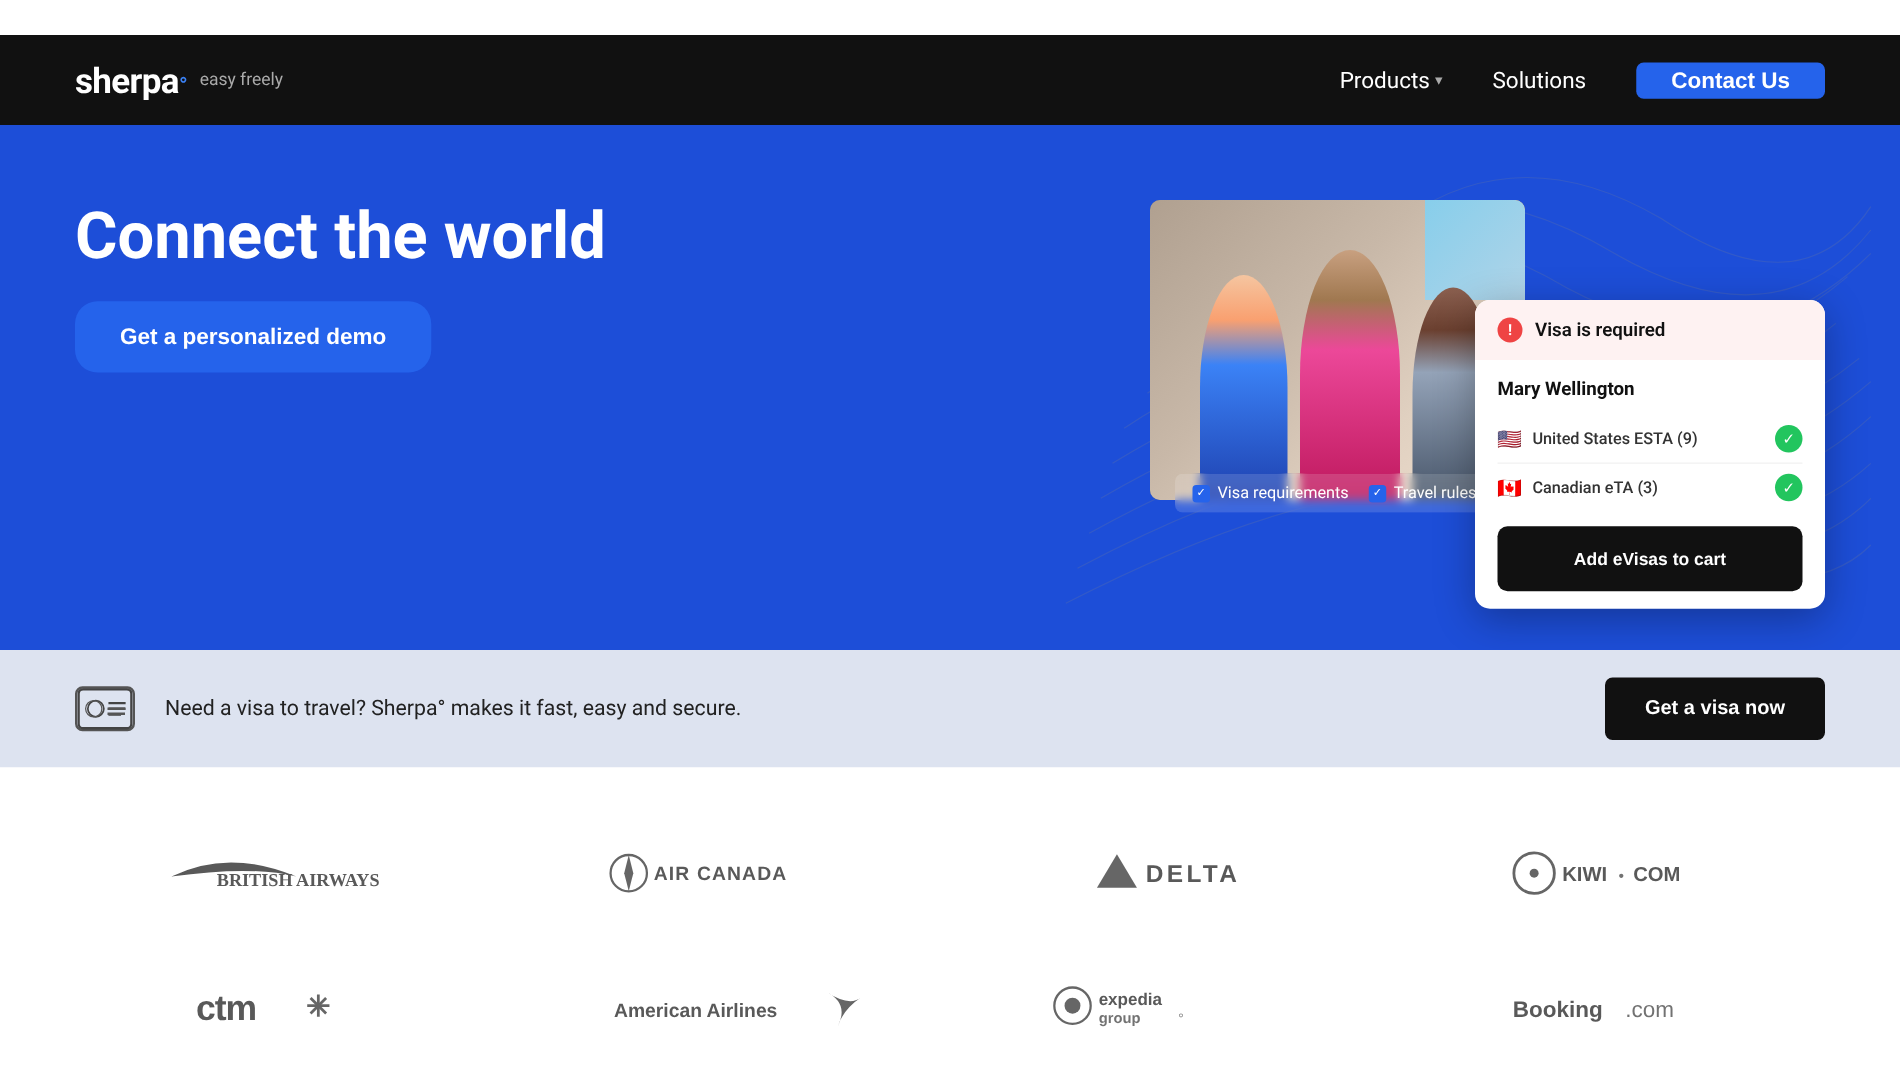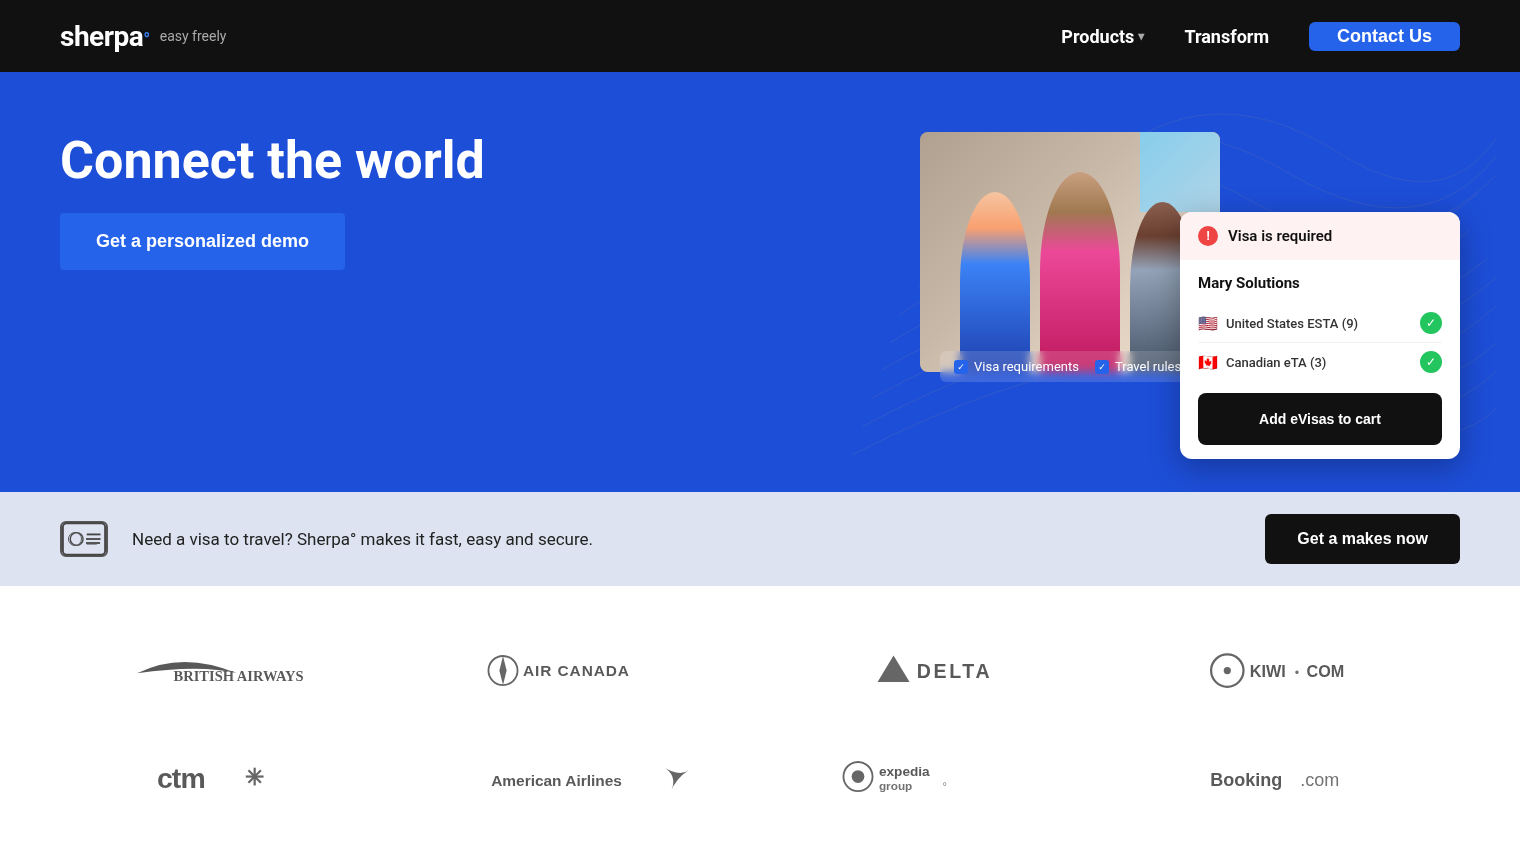--- a/index.html
+++ b/index.html
@@ -8,20 +8,21 @@
     
     nav {
       background: #111;
       display: flex;
       align-items: center;
       justify-content: space-between;
       padding: 0 60px;
       height: 72px;
       position: relative;
       z-index: 10;
+      margin-top: 28px;
     }
     .nav-logo {
       display: flex;
       align-items: center;
       gap: 8px;
     }
     .logo-text {
       color: #fff;
       font-size: 28px;
       font-weight: 700;
@@ -37,21 +38,21 @@
       margin-left: 2px;
     }
     .nav-right {
       display: flex;
       align-items: center;
       gap: 40px;
     }
     .nav-link {
       color: #fff;
       font-size: 18px;
-      font-weight: 700;
+      font-weight: 400;
       cursor: pointer;
       display: flex;
       align-items: center;
       gap: 4px;
     }
     .nav-link .chevron {
       font-size: 12px;
       color: #aaa;
     }
     .btn-contact {
@@ -93,21 +94,21 @@
       font-size: 17px;
       line-height: 1.6;
       margin-bottom: 40px;
       max-width: 460px;
     }
     .btn-demo {
       background: #2563eb;
       color: #fff;
       border: none;
       padding: 18px 36px;
-      border-radius: 4px;
+      border-radius: 18px;
       font-size: 18px;
       font-weight: 600;
       cursor: pointer;
     }
 
     
     .hero-right {
       position: relative;
       width: 540px;
       flex-shrink: 0;
@@ -375,21 +376,21 @@
     <span class="logo-text">
       <span>sherpa</span><span class="dot">°</span>
     </span>
     <span class="logo-sub">easy freely</span>
   </div>
   <div class="nav-right">
     <span class="nav-link">
       <span>Products</span>
       <span class="chevron">▾</span>
     </span>
-    <span class="nav-link">Transform</span>
+    <span class="nav-link">Solutions</span>
     <button class="btn-contact">Contact Us</button>
   </div>
 </nav>
 
 <section class="hero">
 
   <svg class="topo-svg" viewBox="0 0 700 450" fill="none" xmlns="http://www.w3.org/2000/svg">
     <path d="M100,200 Q200,100 350,180 Q500,260 650,150" stroke="#888" stroke-width="1" fill="none"></path>
     <path d="M80,230 Q220,120 370,210 Q520,290 670,170" stroke="#888" stroke-width="1" fill="none"></path>
     <path d="M60,260 Q240,140 390,230 Q540,320 690,200" stroke="#888" stroke-width="1" fill="none"></path>
@@ -430,21 +431,21 @@
         <span>Travel rules</span>
       </div>
     </div>
 
     <div class="visa-card">
       <div class="visa-card-header">
         <div class="visa-req-icon">!</div>
         <span class="visa-req-text">Visa is required</span>
       </div>
       <div class="visa-card-body">
-        <div class="traveler-name">Mary Solutions</div>
+        <div class="traveler-name">Mary Wellington</div>
         <div class="visa-item">
           <span class="flag">🇺🇸</span>
           <span class="visa-item-label">United States ESTA (9)</span>
           <div class="check-circle">✓</div>
         </div>
         <div class="visa-item">
           <span class="flag">🇨🇦</span>
           <span class="visa-item-label">Canadian eTA (3)</span>
           <div class="check-circle">✓</div>
         </div>
@@ -458,21 +459,21 @@
   <div class="id-icon">
     <svg width="48" height="36" viewBox="0 0 48 36" fill="none" xmlns="http://www.w3.org/2000/svg">
       <rect x="1" y="1" width="46" height="34" rx="4" stroke="#444" stroke-width="2"></rect>
       <circle cx="16" cy="18" r="7" stroke="#444" stroke-width="1.5"></circle>
       <line x1="27" y1="13" x2="42" y2="13" stroke="#444" stroke-width="2"></line>
       <line x1="27" y1="18" x2="42" y2="18" stroke="#444" stroke-width="2"></line>
       <line x1="27" y1="23" x2="38" y2="23" stroke="#444" stroke-width="2"></line>
     </svg>
   </div>
   <span class="banner-text">Need a visa to travel? Sherpa° makes it fast, easy and secure.</span>
-  <button class="btn-get-visa">Get a makes now</button>
+  <button class="btn-get-visa">Get a visa now</button>
 </div>
 
 <section class="logos-section">
   <div class="logos-grid">
 
     <div class="logo-item">
       <div class="logo-svg-wrapper">
         <svg viewBox="0 0 220 55" width="200" height="50" xmlns="http://www.w3.org/2000/svg">
 
           <path d="M10,30 Q60,5 120,30 Q80,20 10,30Z" fill="#222"></path>

